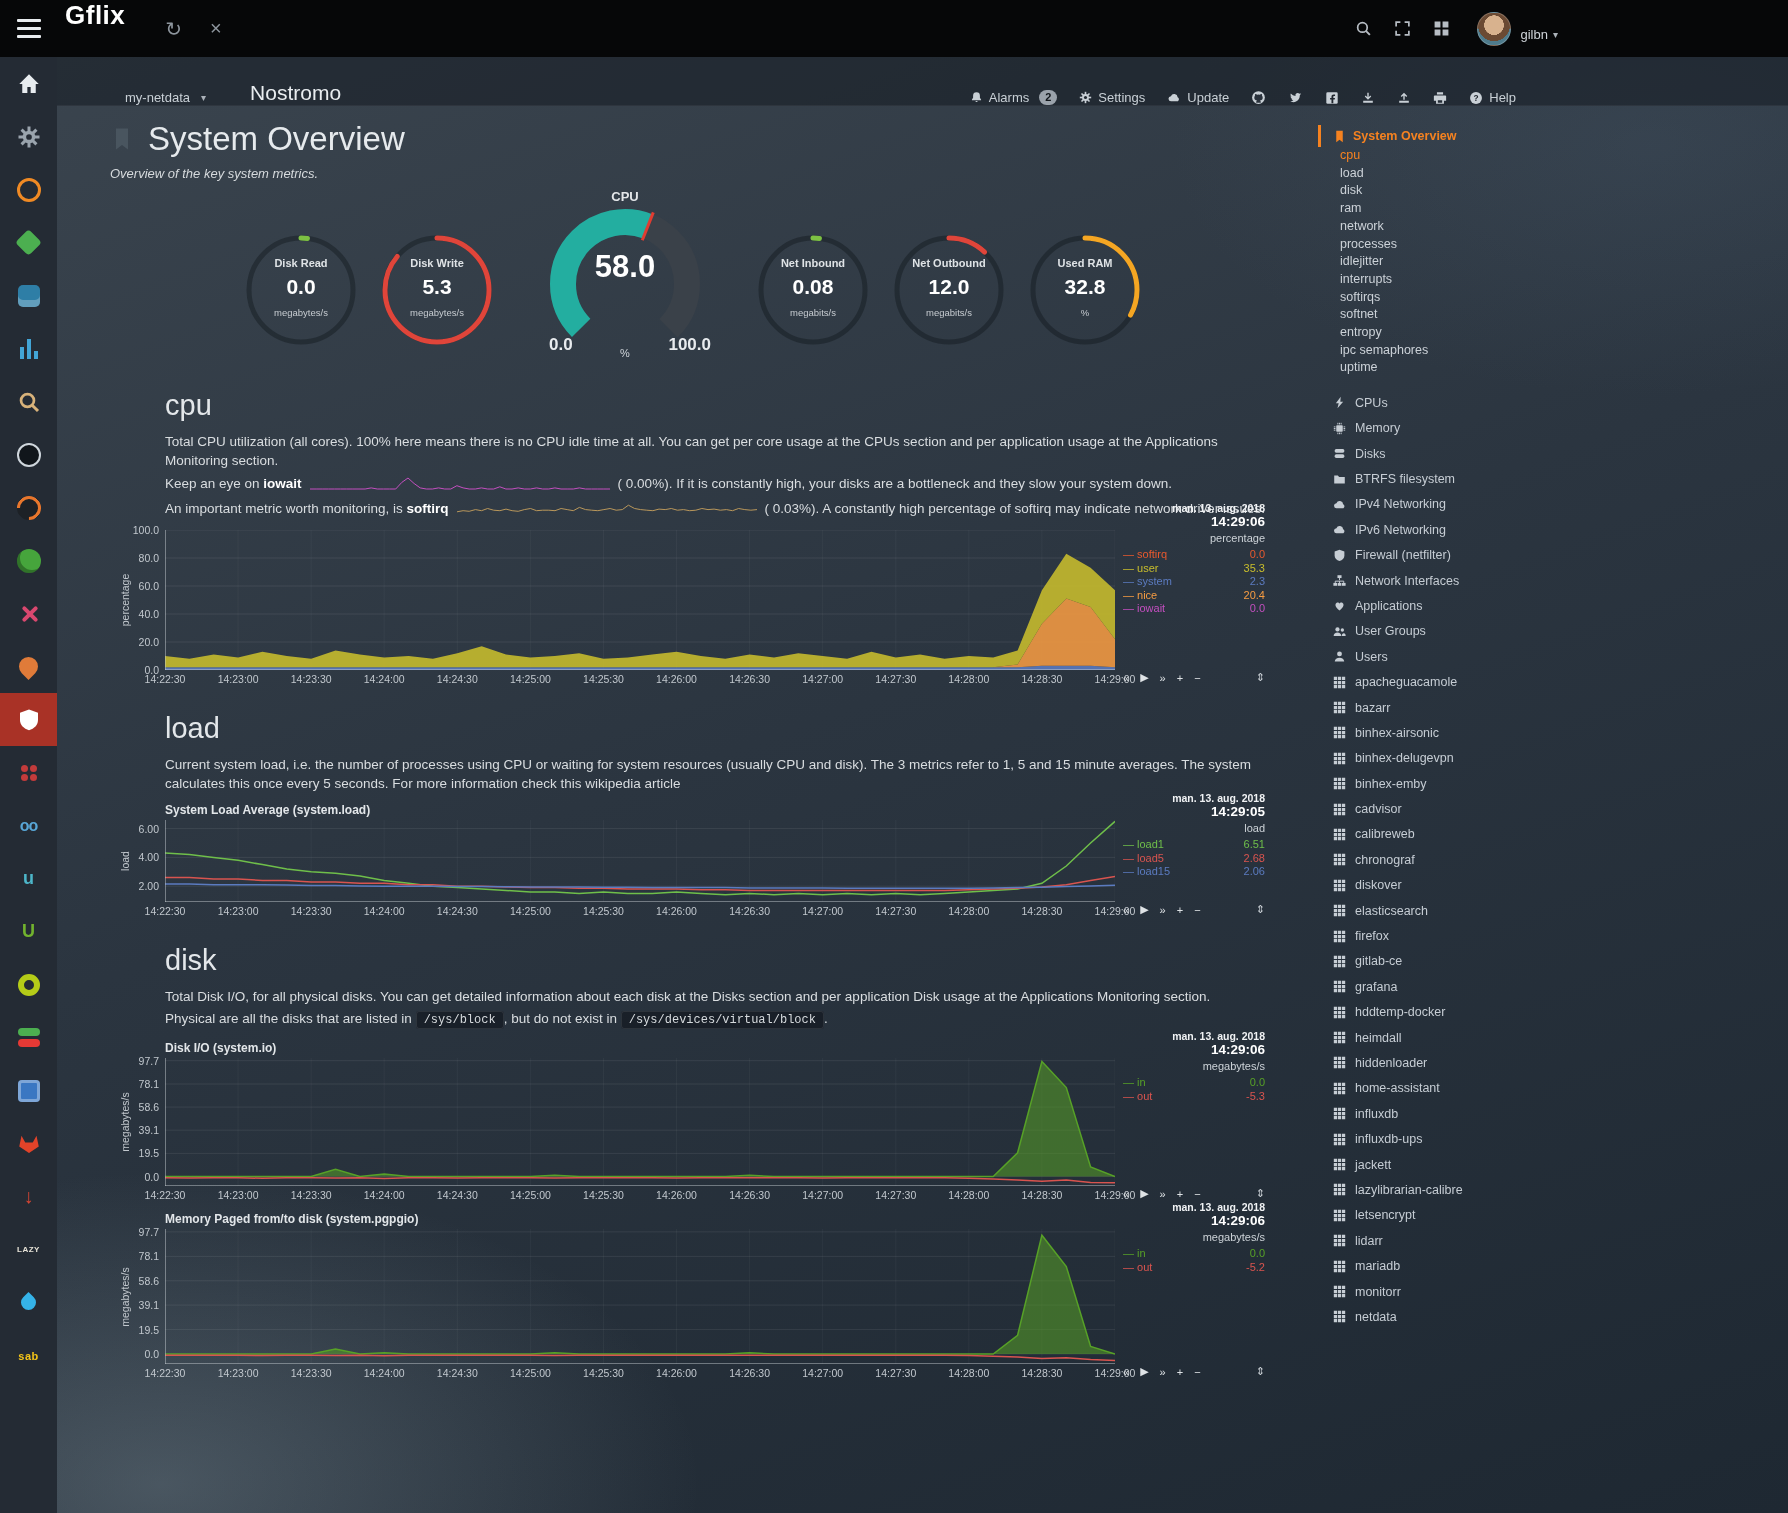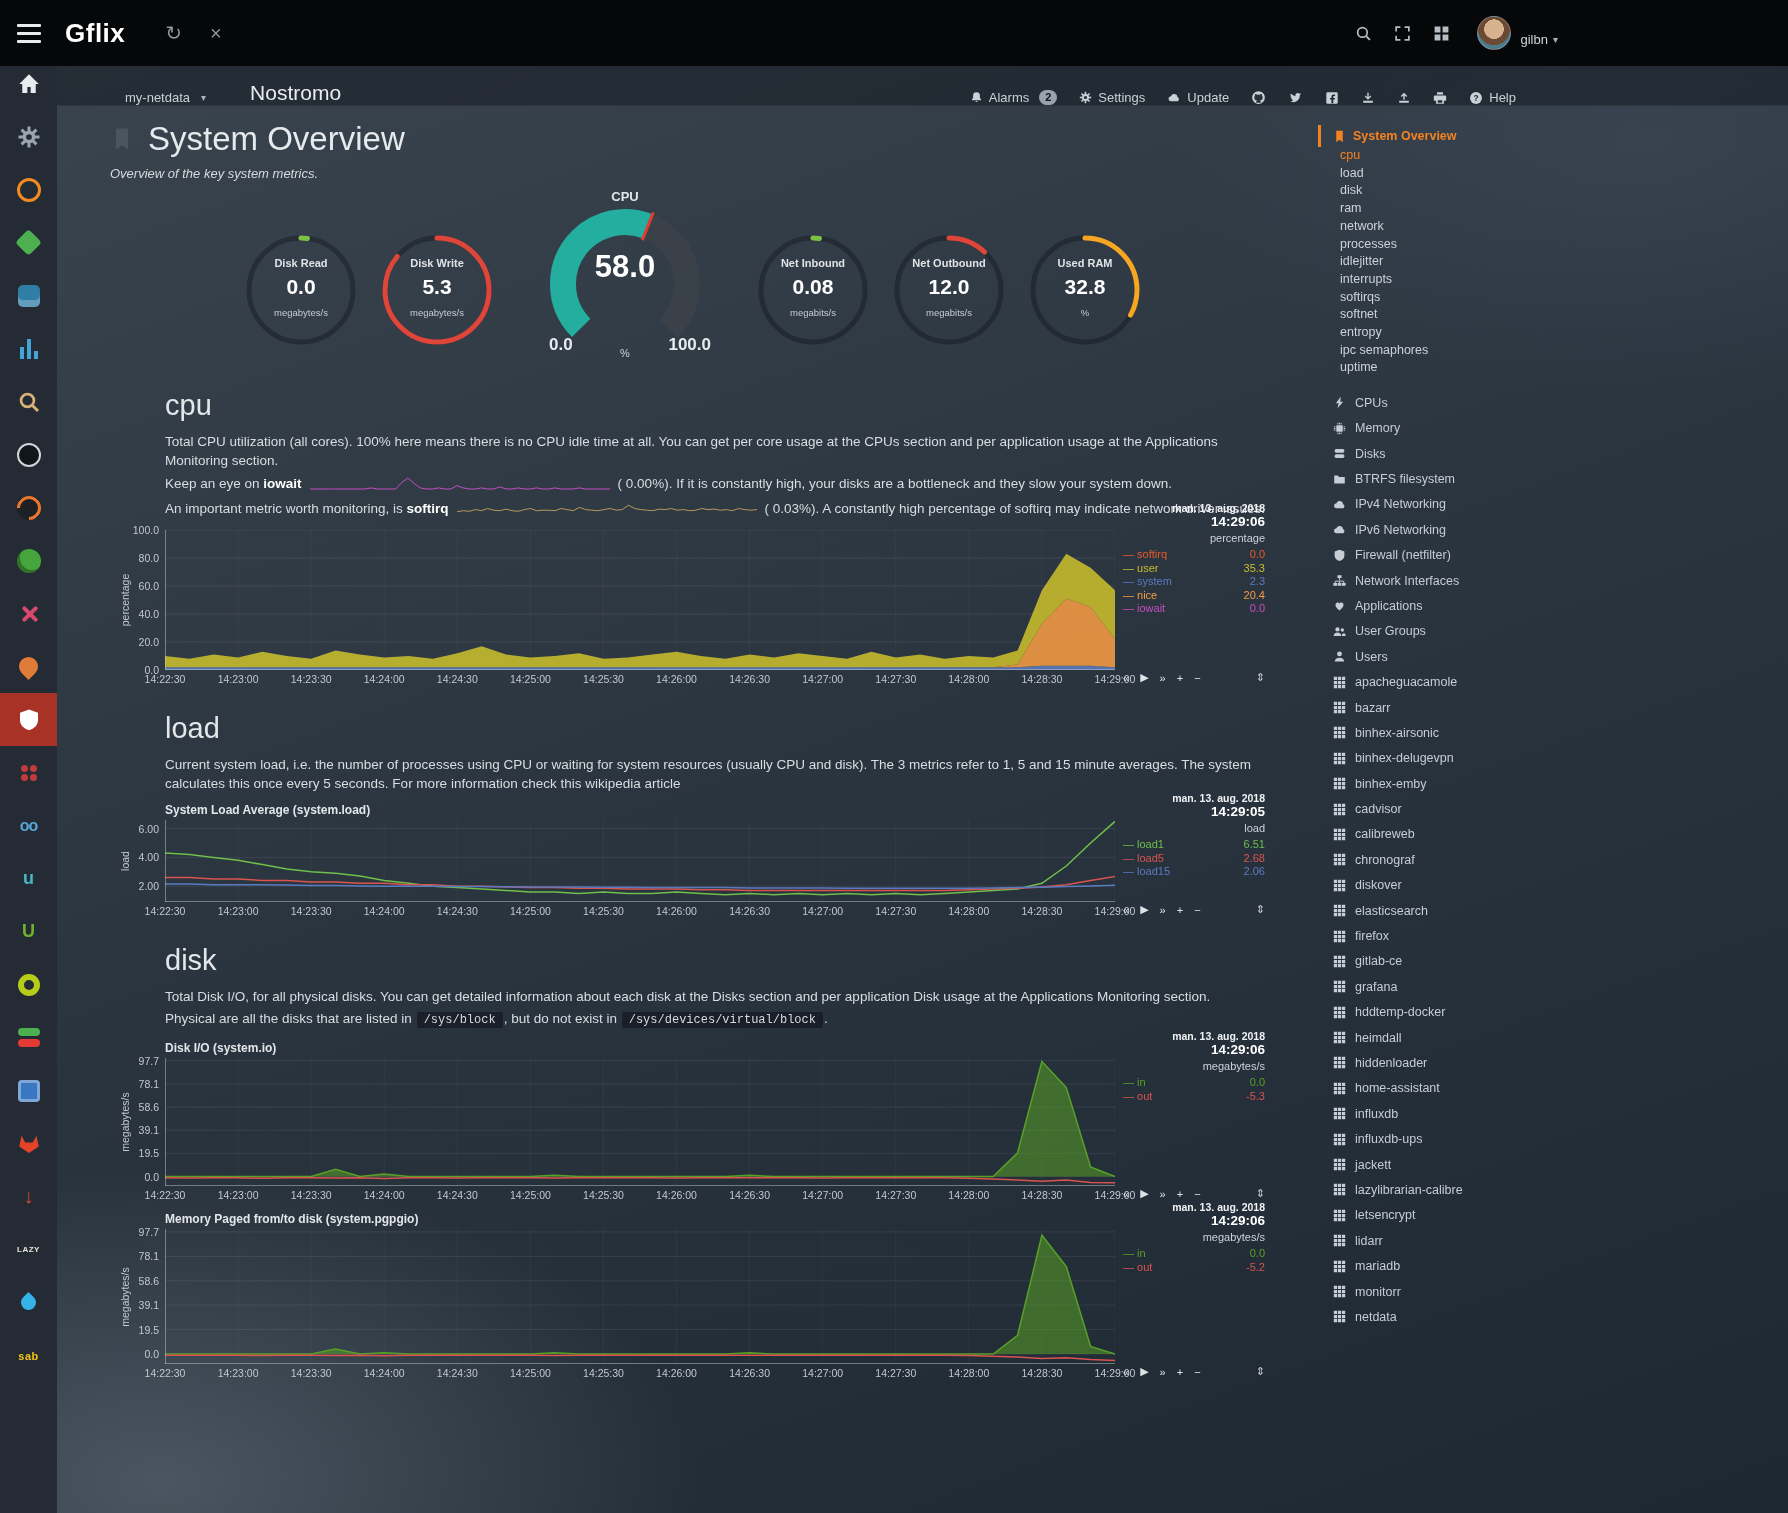--- a/index.html
+++ b/index.html
@@ -1,22 +1,22 @@
 <!DOCTYPE html>
 <html><head>
 <meta charset="utf-8">
 <style>
   *{margin:0;padding:0;box-sizing:border-box}
   html,body{width:1788px;height:1513px;overflow:hidden;background:#141a21;
     font-family:"Liberation Sans",sans-serif;color:#d7dbdf;}
   #root{position:absolute;inset:0;width:1788px;height:1513px;}
 
   
-  #topbar{position:absolute;top:0;left:0;width:100%;height:66px;background:#060708;
-    display:flex;align-items:center;z-index:20;}
+  #topbar{position:absolute;top:0;left:0;width:100%;height:57px;background:#060708;
+    display:flex;z-index:20;}
   .burger{width:57px;height:57px;display:flex;flex-direction:column;justify-content:center;
     align-items:center;gap:5px;cursor:pointer;}
   .burger span{display:block;width:24px;height:3px;background:#e8ecef;border-radius:1px;}
   .brand{font-size:26px;font-weight:bold;color:#ffffff;margin:0 26px 0 8px;letter-spacing:.5px;}
   .tb-ic{color:#8d959d;font-size:20px;margin:0 14px;cursor:pointer;display:flex;align-items:center;}
   .tb-right{margin-left:auto;display:flex;align-items:center;padding-right:230px;}
   .tb-right .tb-ic{color:#b7bdc4;margin:0 11px;}
   .avatar{width:34px;height:34px;border-radius:50%;margin:0 10px 0 16px;cursor:pointer;
     background:radial-gradient(circle at 50% 38%,#d8b28e 0 38%,#6b4a33 39% 62%,#4e7b8c 63%);
     border:1px solid rgba(255,255,255,.2);}

